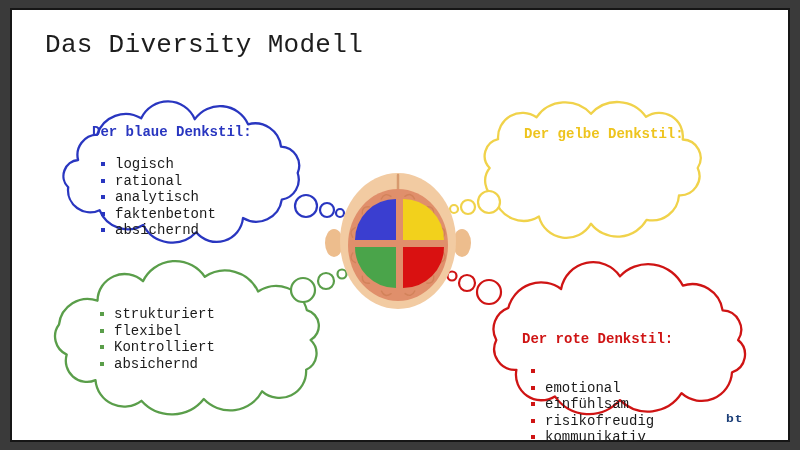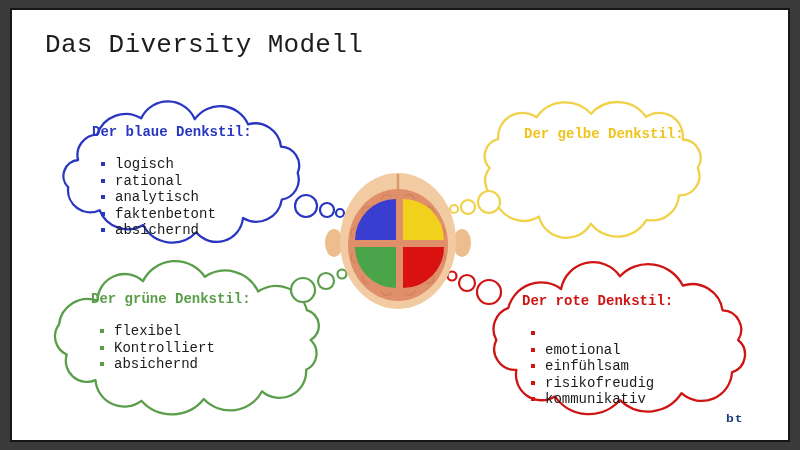--- a/index.html
+++ b/index.html
@@ -16,21 +16,21 @@
   .cloud-text{position:absolute;width:230px;}
   .ct-head{font-weight:bold;font-size:14px;line-height:17px;}
   .cloud-text ul{list-style:none;margin:15px 0 0;padding:0;}
   .cloud-text li{display:flex;align-items:center;height:16.5px;line-height:16.5px;
                  font-size:14px;color:var(--text,#1b1b1b);}
   .sq{width:4px;height:4px;margin:0 10px 0 9px;flex:none;}
 
   .ct-blue{left:92px;top:124px;}   .ct-blue .ct-head{color:var(--blue);}     .ct-blue .sq{background:var(--blue);}
   .ct-yellow{left:524px;top:126px;}.ct-yellow .ct-head{color:var(--yellow);} .ct-yellow .sq{background:var(--yellow);}
   .ct-green{left:91px;top:291px;}  .ct-green .ct-head{color:var(--green);}   .ct-green .sq{background:var(--green);}
-  .ct-red{left:522px;top:293px;}   .ct-red .ct-head{color:var(--red);}       .ct-red .sq{background:var(--red);}
+  .ct-red{left:522px;top:293px;}   .ct-red .ct-head{color:var(--red);margin-top:38px;}       .ct-red .sq{background:var(--red);}
 
   .cloud{fill:#ffffff;stroke-width:2.3;stroke-linejoin:round;}
   .cl-blue{stroke:var(--blue,#2936c0);}
   .cl-yellow{stroke:var(--yellow-stroke,#f0d24a);}
   .cl-green{stroke:var(--green,#5a9e4a);}
   .cl-red{stroke:var(--red,#cf1414);}
 
   .bub{fill:#ffffff;stroke-width:2.2;}
   .b-blue{stroke:var(--blue);} .b-yellow{stroke:var(--yellow-stroke,#f0d24a);}
   .b-green{stroke:var(--green);} .b-red{stroke:var(--red);}
@@ -140,23 +140,26 @@
           <span>absichernd</span>
         </li>
       </ul>
   </div>
 
   <div class="cloud-text ct-yellow">
     <div class="ct-head">Der gelbe Denkstil:</div>
   </div>
 
   <div class="cloud-text ct-green">
-    <div class="ct-head">Der grüne Denkstil:</div>
     <ul>
 
+        <li>
+          <span class="sq"></span>
+          <span>strukturiert</span>
+        </li>
 
         <li>
           <span class="sq"></span>
           <span>flexibel</span>
         </li>
 
         <li>
           <span class="sq"></span>
           <span>Kontrolliert</span>
         </li>

